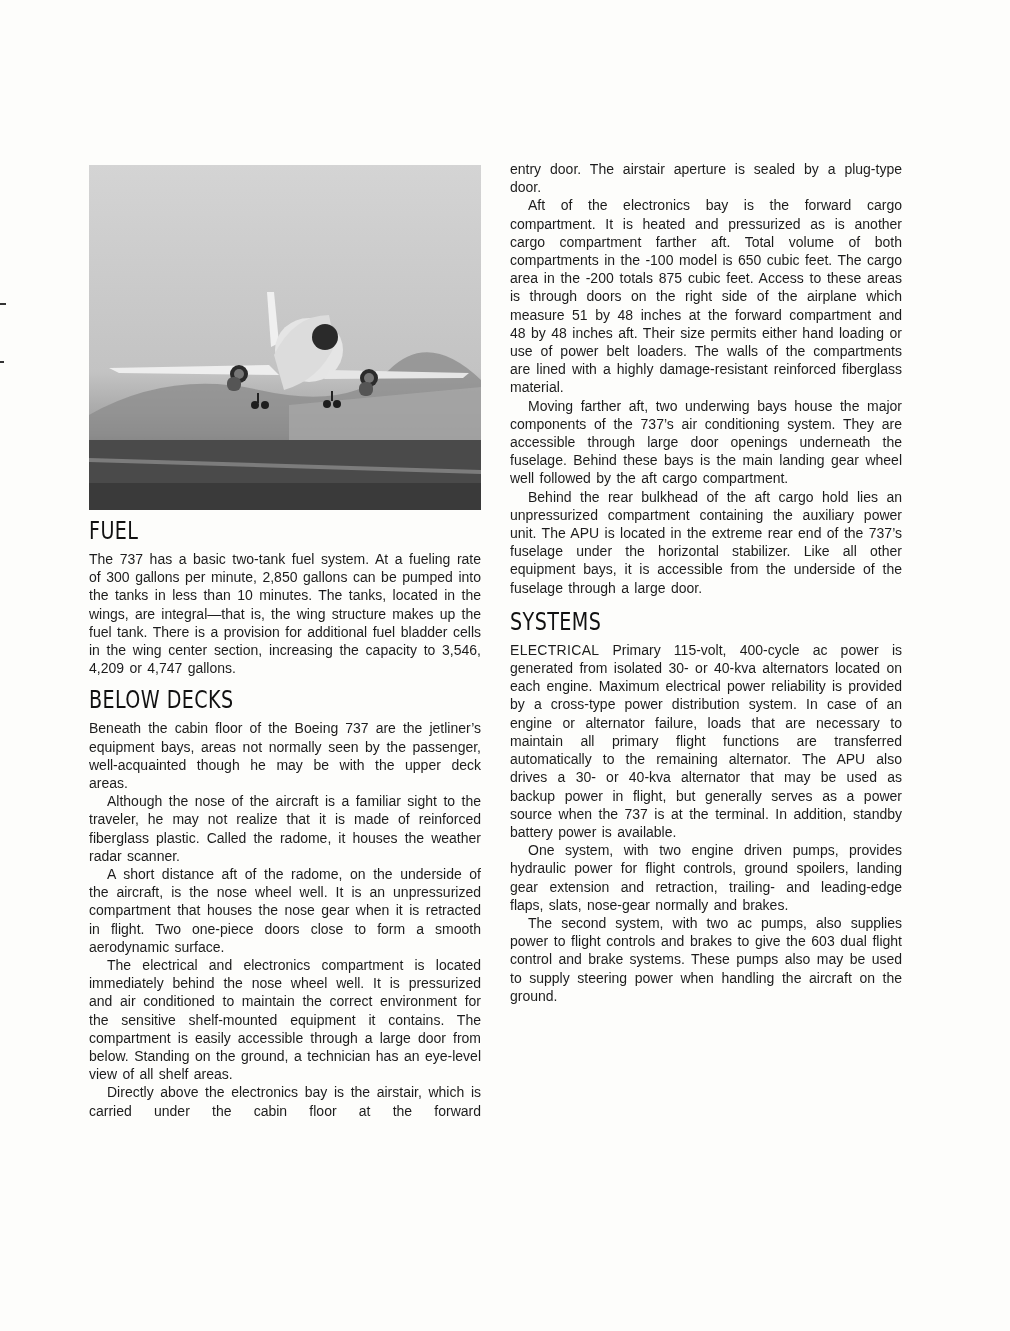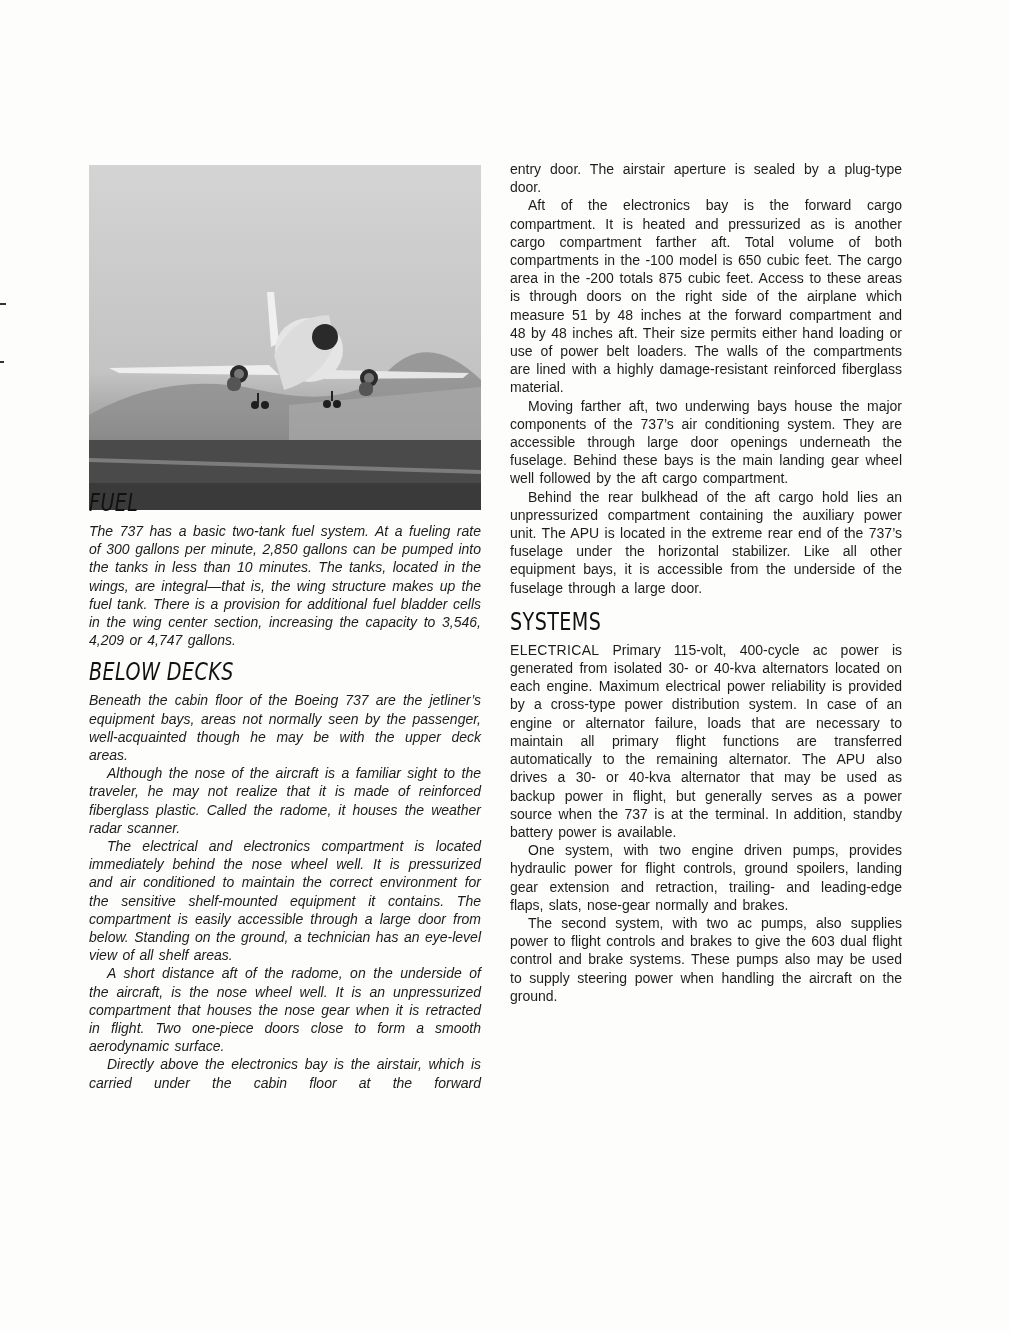--- a/index.html
+++ b/index.html
@@ -2,21 +2,21 @@
 <html><head>
 <meta charset="utf-8">
 <style>
   html, body { margin:0; padding:0; }
   body {
     width:1010px; height:1331px; background:#fdfdfb; position:relative; overflow:hidden;
     font-family: "Liberation Sans", "DejaVu Sans", sans-serif; color:#1c1c1c;
   }
   .edge-mark { position:absolute; left:0; width:6px; height:2px; background:#333; }
   .col { position:absolute; width:392px; font-size:14px; line-height:18.2px; }
-  .col-left { left:89px; top:488px;font-style:italic; }
+  .col-left { left:89px; top:516px; }
   .col-right { left:510px; top:160px; }
   .heading {
     font-family: "DejaVu Sans", sans-serif; font-stretch:condensed;
     font-size:25px; line-height:30px; margin:0 0 4px 0; letter-spacing:0.5px;
     transform:scaleX(0.85); transform-origin:left center; font-weight:normal; color:#111;
   }
   .heading.below { margin-top:8px; }
   .heading.systems { margin-top:10px; }
   p { margin:0; text-align:justify; word-spacing:1.5px; }
   p.indent { text-indent:18px; }
@@ -72,22 +72,22 @@
   </svg>
 </div>
 
 <div class="col col-left">
   <h2 class="heading">FUEL</h2>
   <p>The 737 has a basic two-tank fuel system. At a fueling rate of 300 gallons per minute, 2,850 gallons can be pumped into the tanks in less than 10 minutes. The tanks, located in the wings, are integral—that is, the wing structure makes up the fuel tank. There is a provision for additional fuel bladder cells in the wing center section, increasing the capacity to 3,546, 4,209 or 4,747 gallons.</p>
 
   <h2 class="heading below">BELOW DECKS</h2>
   <p>Beneath the cabin floor of the Boeing 737 are the jetliner’s equipment bays, areas not normally seen by the passenger, well-acquainted though he may be with the upper deck areas.</p>
   <p class="indent">Although the nose of the aircraft is a familiar sight to the traveler, he may not realize that it is made of reinforced fiberglass plastic. Called the radome, it houses the weather radar scanner.</p>
+  <p class="indent">A short distance aft of the radome, on the underside of the aircraft, is the nose wheel well. It is an unpressurized compartment that houses the nose gear when it is retracted in flight. Two one-piece doors close to form a smooth aerodynamic surface.</p>
   <p class="indent">The electrical and electronics compartment is located immediately behind the nose wheel well. It is pressurized and air conditioned to maintain the correct environment for the sensitive shelf-mounted equipment it contains. The compartment is easily accessible through a large door from below. Standing on the ground, a technician has an eye-level view of all shelf areas.</p>
-  <p class="indent">A short distance aft of the radome, on the underside of the aircraft, is the nose wheel well. It is an unpressurized compartment that houses the nose gear when it is retracted in flight. Two one-piece doors close to form a smooth aerodynamic surface.</p>
   <p class="indent" style="text-align-last:justify;">Directly above the electronics bay is the airstair, which is carried under the cabin floor at the forward</p>
 </div>
 
 <div class="col col-right">
   <p>entry door. The airstair aperture is sealed by a plug-type door.</p>
   <p class="indent">Aft of the electronics bay is the forward cargo compartment. It is heated and pressurized as is another cargo compartment farther aft. Total volume of both compartments in the -100 model is 650 cubic feet. The cargo area in the -200 totals 875 cubic feet. Access to these areas is through doors on the right side of the airplane which measure 51 by 48 inches at the forward compartment and 48 by 48 inches aft. Their size permits either hand loading or use of power belt loaders. The walls of the compartments are lined with a highly damage-resistant reinforced fiberglass material.</p>
   <p class="indent">Moving farther aft, two underwing bays house the major components of the 737’s air conditioning system. They are accessible through large door openings underneath the fuselage. Behind these bays is the main landing gear wheel well followed by the aft cargo compartment.</p>
   <p class="indent">Behind the rear bulkhead of the aft cargo hold lies an unpressurized compartment containing the auxiliary power unit. The APU is located in the extreme rear end of the 737’s fuselage under the horizontal stabilizer. Like all other equipment bays, it is accessible from the underside of the fuselage through a large door.</p>
 
   <h2 class="heading systems">SYSTEMS</h2>

